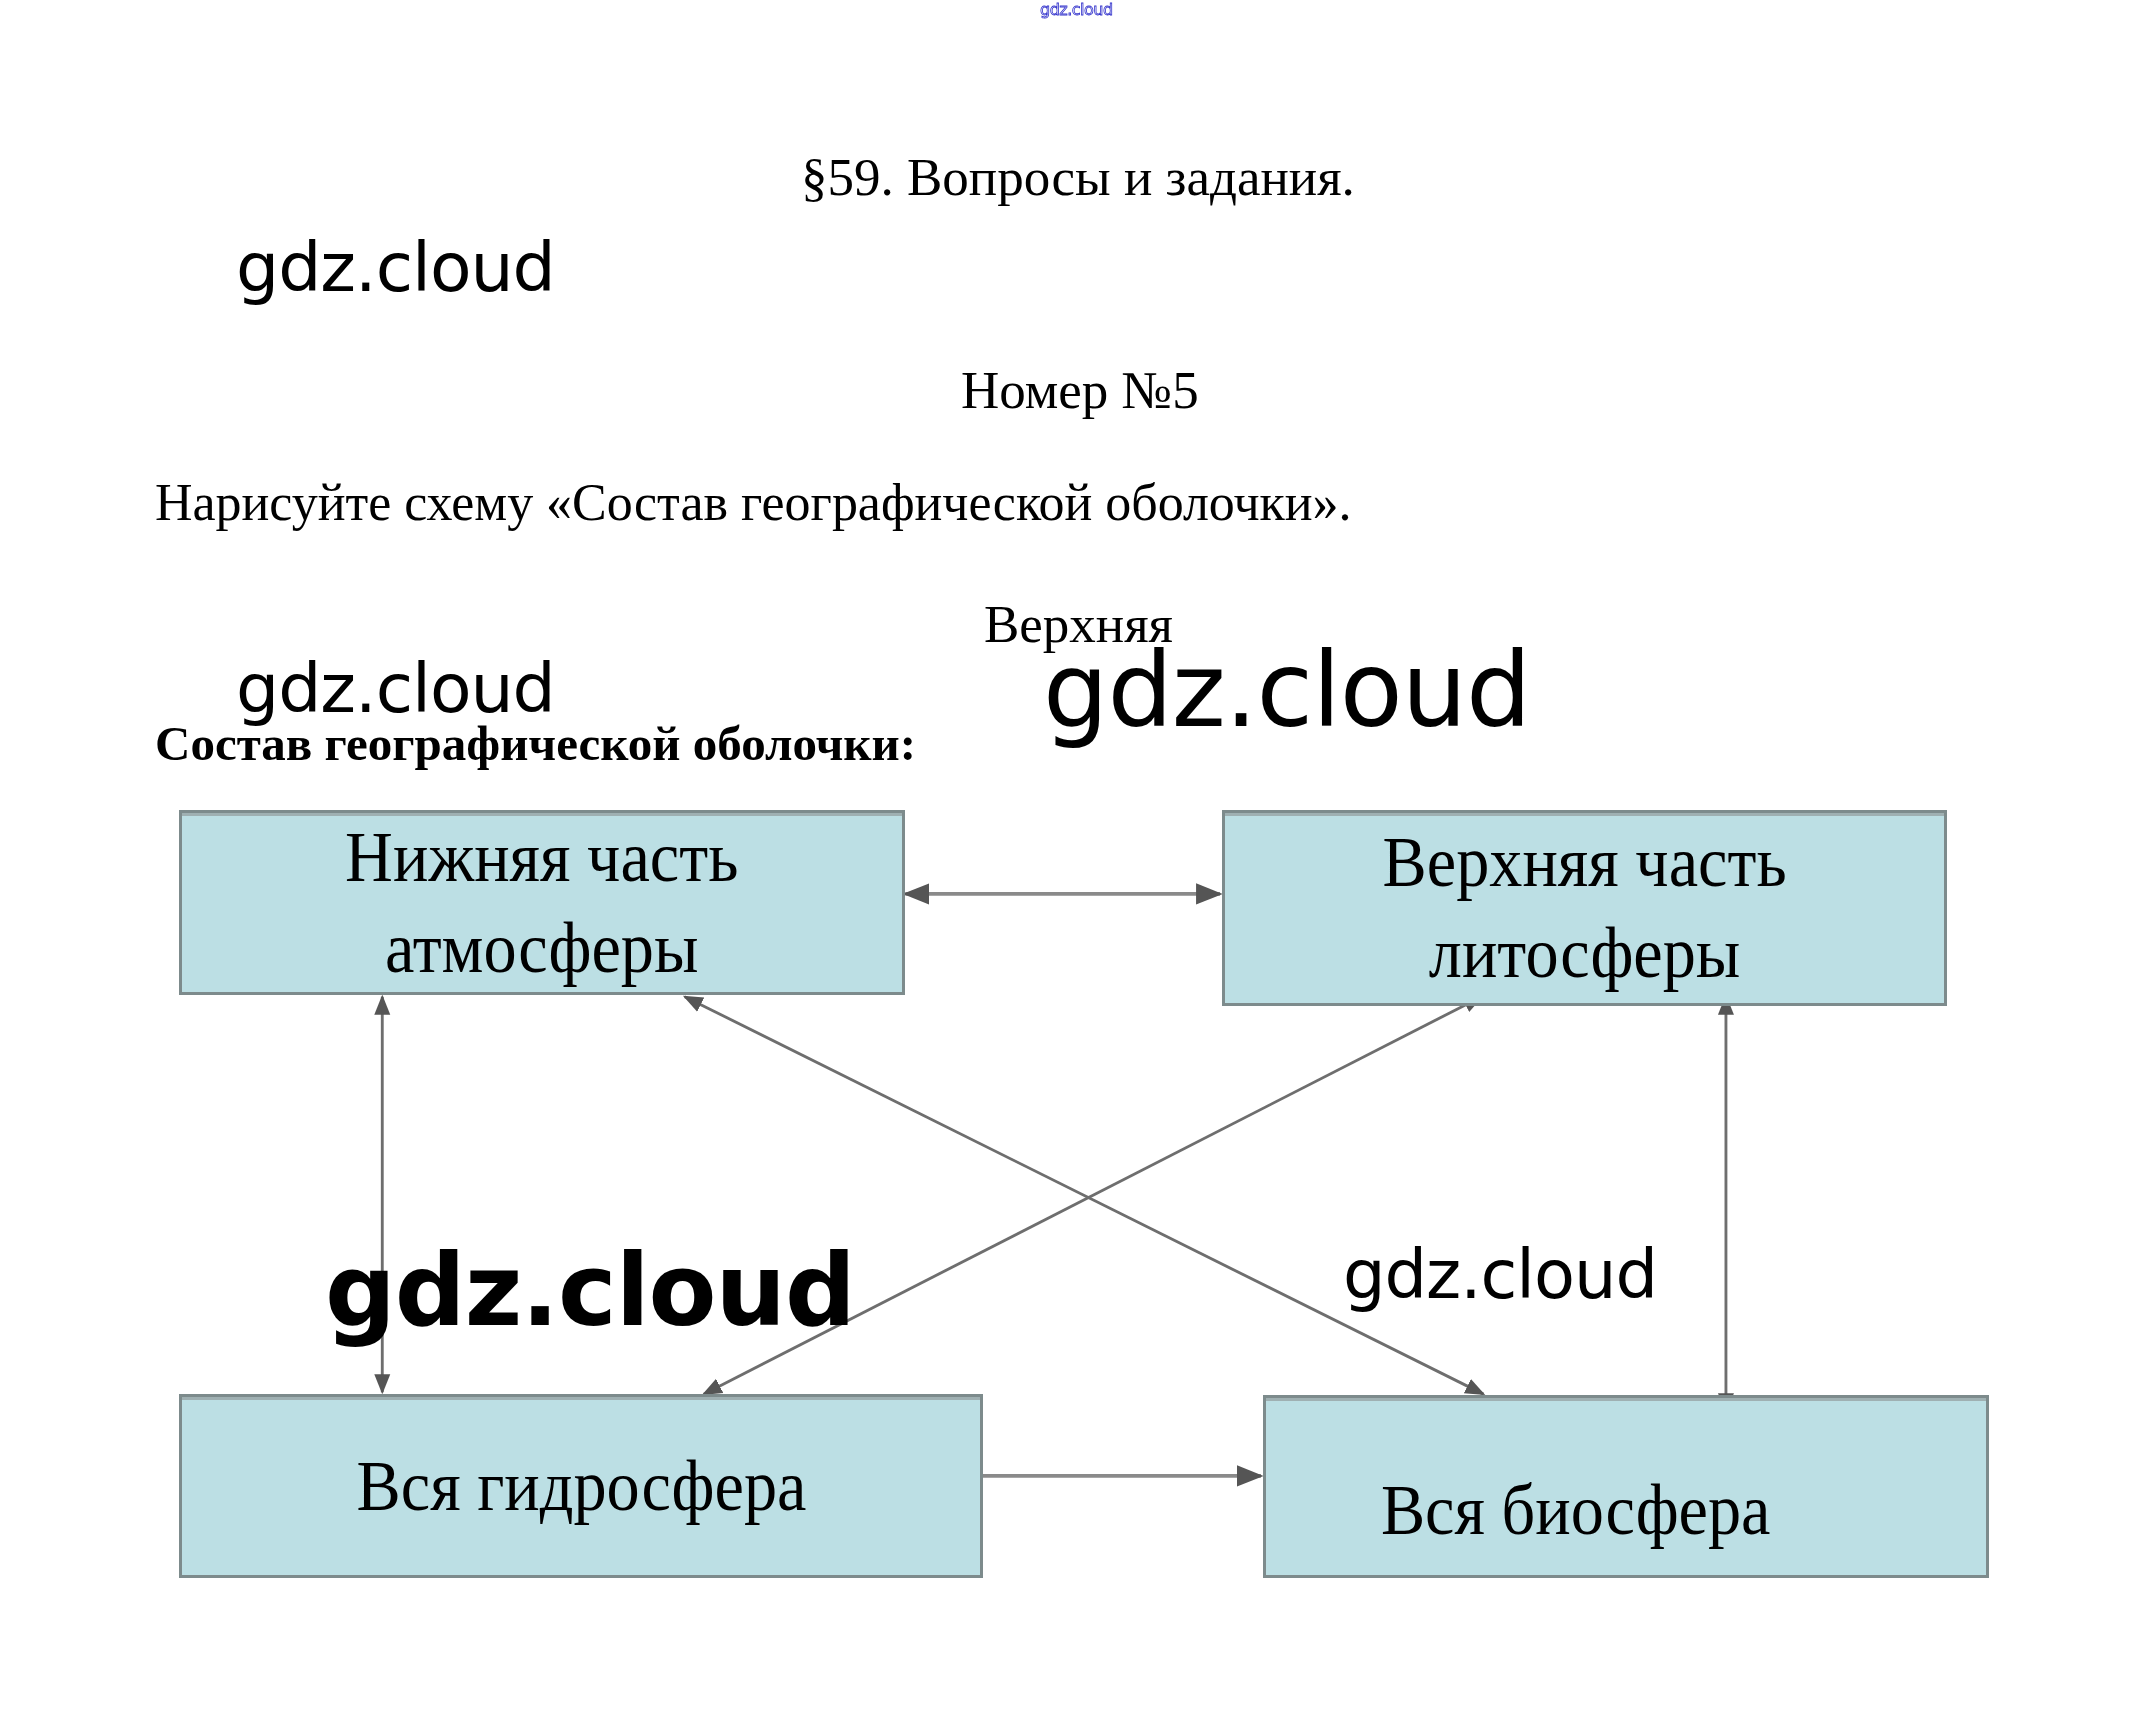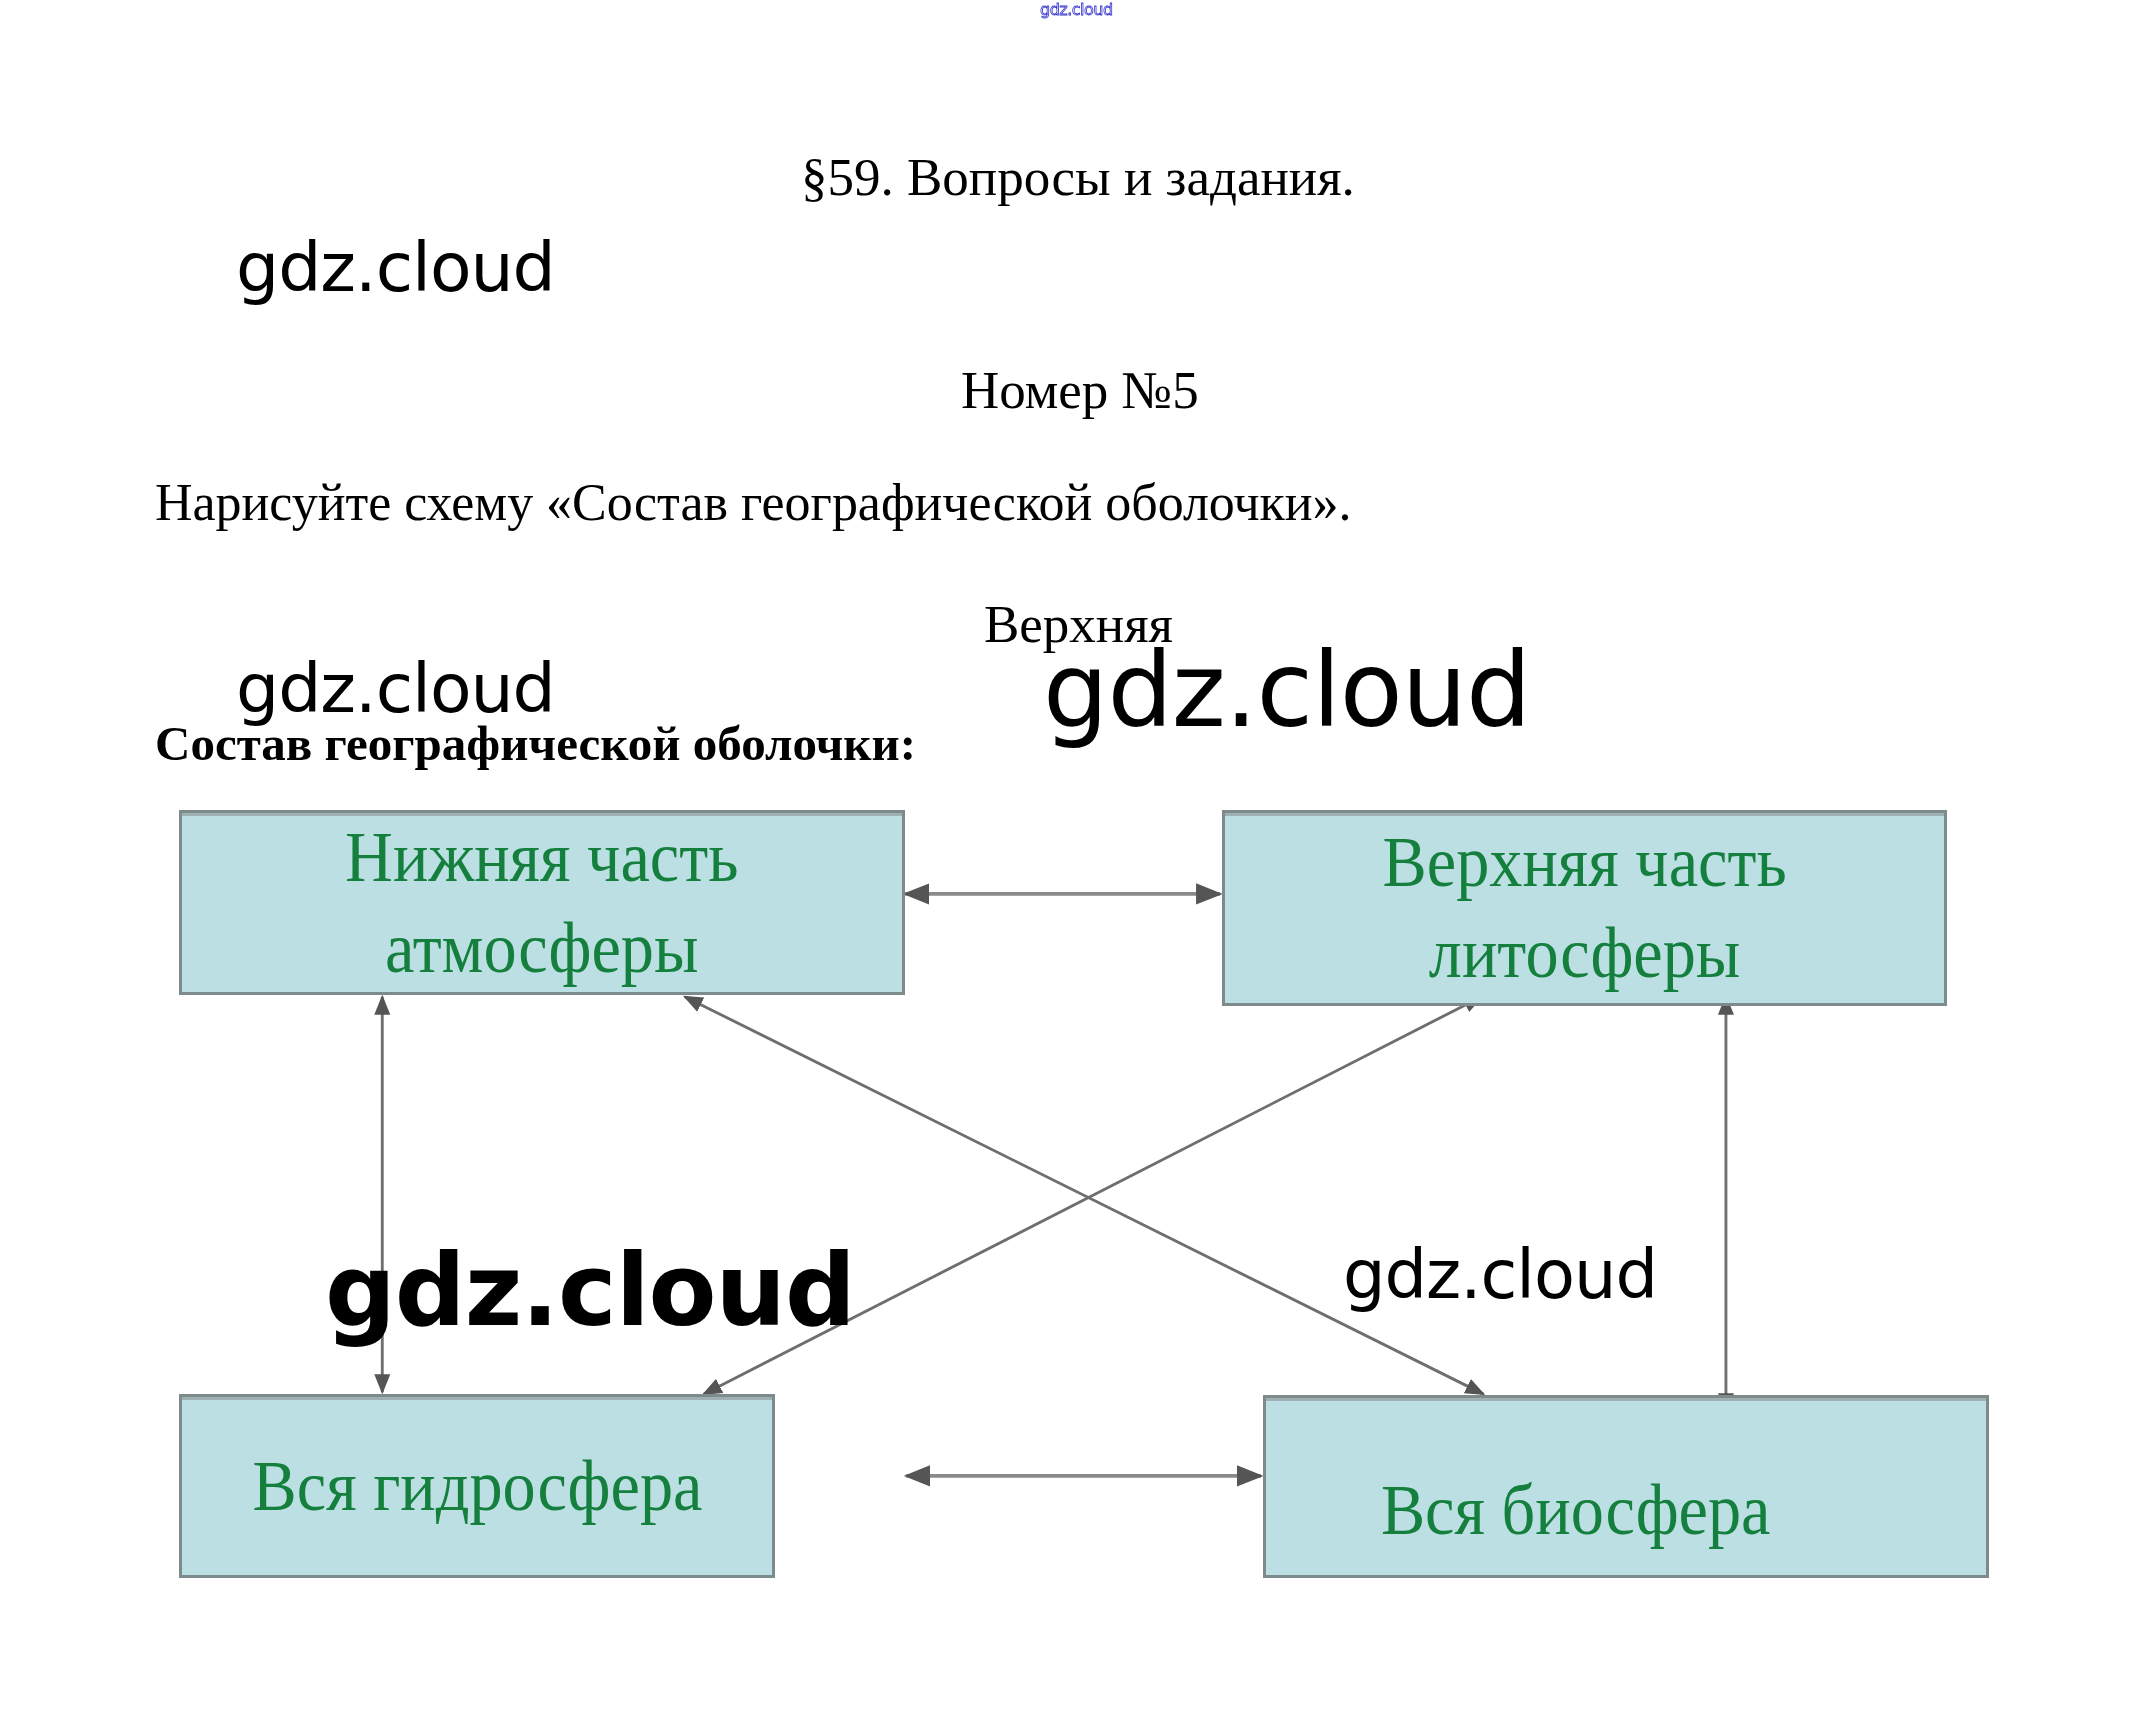--- a/index.html
+++ b/index.html
@@ -16,25 +16,25 @@
   .heading { left: 155px; top: 715px; font-size: 49px; font-weight: bold; }
   .wm1 { left: 236px; top: 228px; font-size: 68px; }
   .wm2 { left: 236px; top: 649px; font-size: 68px; }
   .wm3 { left: 1043px; top: 630px; font-size: 103px; }
   .wm4 { left: 325px; top: 1233px; font-size: 99px; font-weight: bold; }
   .wm5 { left: 1343px; top: 1236px; font-size: 67px; }
 
   .box { position: absolute; background: #bcdfe4; border: 3.8px solid #7d8b8c;
          box-shadow: inset 0 2.9px 0 #9fb0b2; box-sizing: border-box;
          display: flex; align-items: center; justify-content: center; text-align: center;
-         font-family: "Liberation Serif", "DejaVu Serif", serif; color: #15803d;
+         font-family: "Liberation Serif", "DejaVu Serif", serif; color: #000000;
          font-size: 72px; line-height: 91px; }
   .box-tl { left: 179px; top: 810px; width: 726px; height: 185px; }
   .box-tr { left: 1222px; top: 810px; width: 725px; height: 196px; }
-  .box-bl { left: 179px; top: 1394px; width: 596px; height: 184px; }
+  .box-bl { left: 179px; top: 1394px; width: 804px; height: 184px; }
   .box-br { left: 1263px; top: 1395px; width: 726px; height: 183px; align-items: flex-end; justify-content: flex-start; }
   .box-br span { margin-left: 80px; margin-bottom: 19px; }
   .box .label { transform: scaleX(0.92); display: inline-block; }
 
   svg.arrows { position: absolute; left: 0; top: 0; }
 </style>
 </head>
 <body>
 
 <div class="abs top-wm">gdz.cloud</div>

